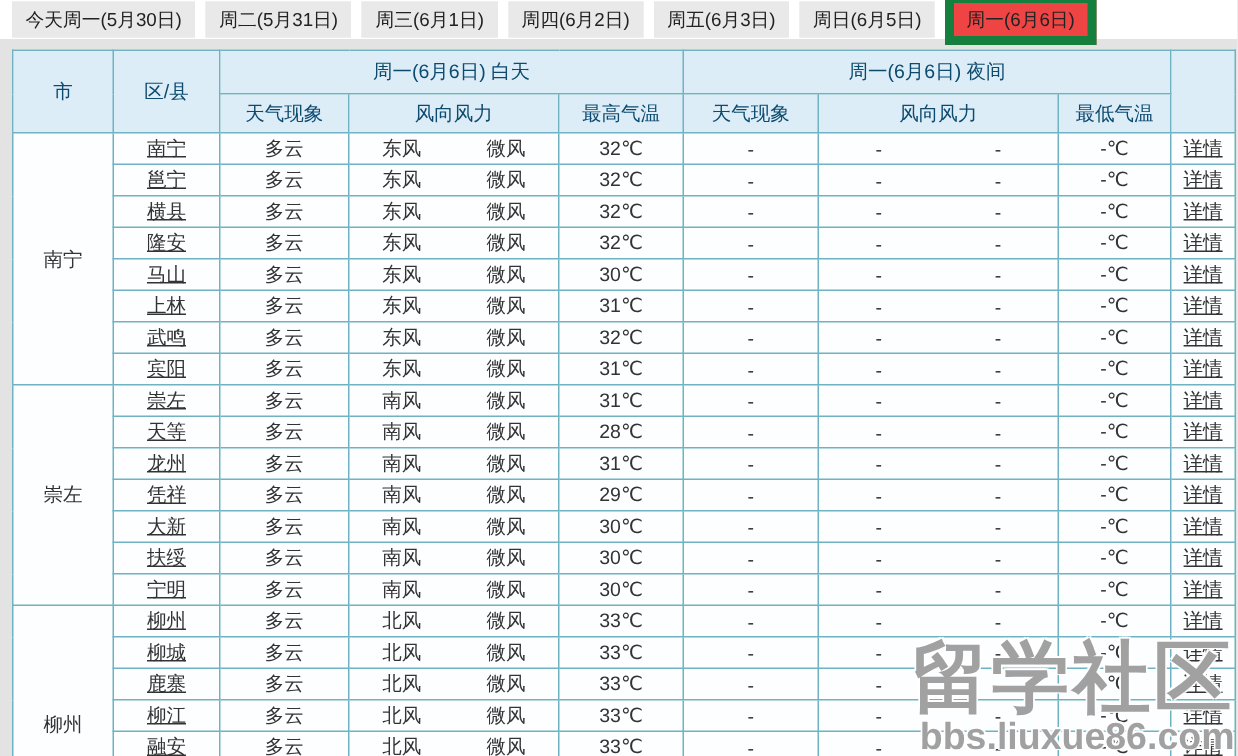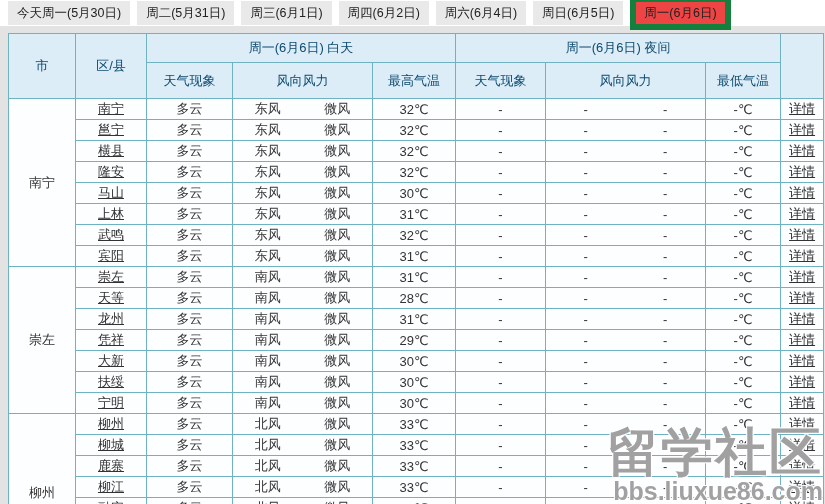--- a/index.html
+++ b/index.html
@@ -49,21 +49,21 @@
     text-align: center;
     font-size: 13px;
     font-weight: normal;
     overflow: hidden;
   }
   table.weather th {
     background: #dcedf8;
     color: #0c4a6e;
   }
   tr.hrow1 th { height: 29px; }
-  tr.hrow2 th { height: 36px; }
+  tr.hrow2 th { height: 26px; }
   tbody td { height: 21px; background: #fdfeff; }
   td.city {
     font-size: 13px;
     color: #333;
     vertical-align: middle;
   }
   td.city.city-bottom {
     vertical-align: bottom;
     padding-bottom: 16px;
   }
@@ -104,21 +104,21 @@
   }
 </style>
 </head>
 <body>
 
 <div class="tabbar">
     <div class="tab">今天周一(5月30日)</div>
     <div class="tab">周二(5月31日)</div>
     <div class="tab">周三(6月1日)</div>
     <div class="tab">周四(6月2日)</div>
-    <div class="tab">周六(6月4日)</div>
+    <div class="tab">周五(6月3日)</div>
     <div class="tab">周日(6月5日)</div>
     <div class="tab active">周一(6月6日)</div>
   </div>
 
 <div class="table-wrap">
   <table class="weather">
     <colgroup>
       <col style="width:67px">
         <col style="width:71px">
       <col style="width:86px">

